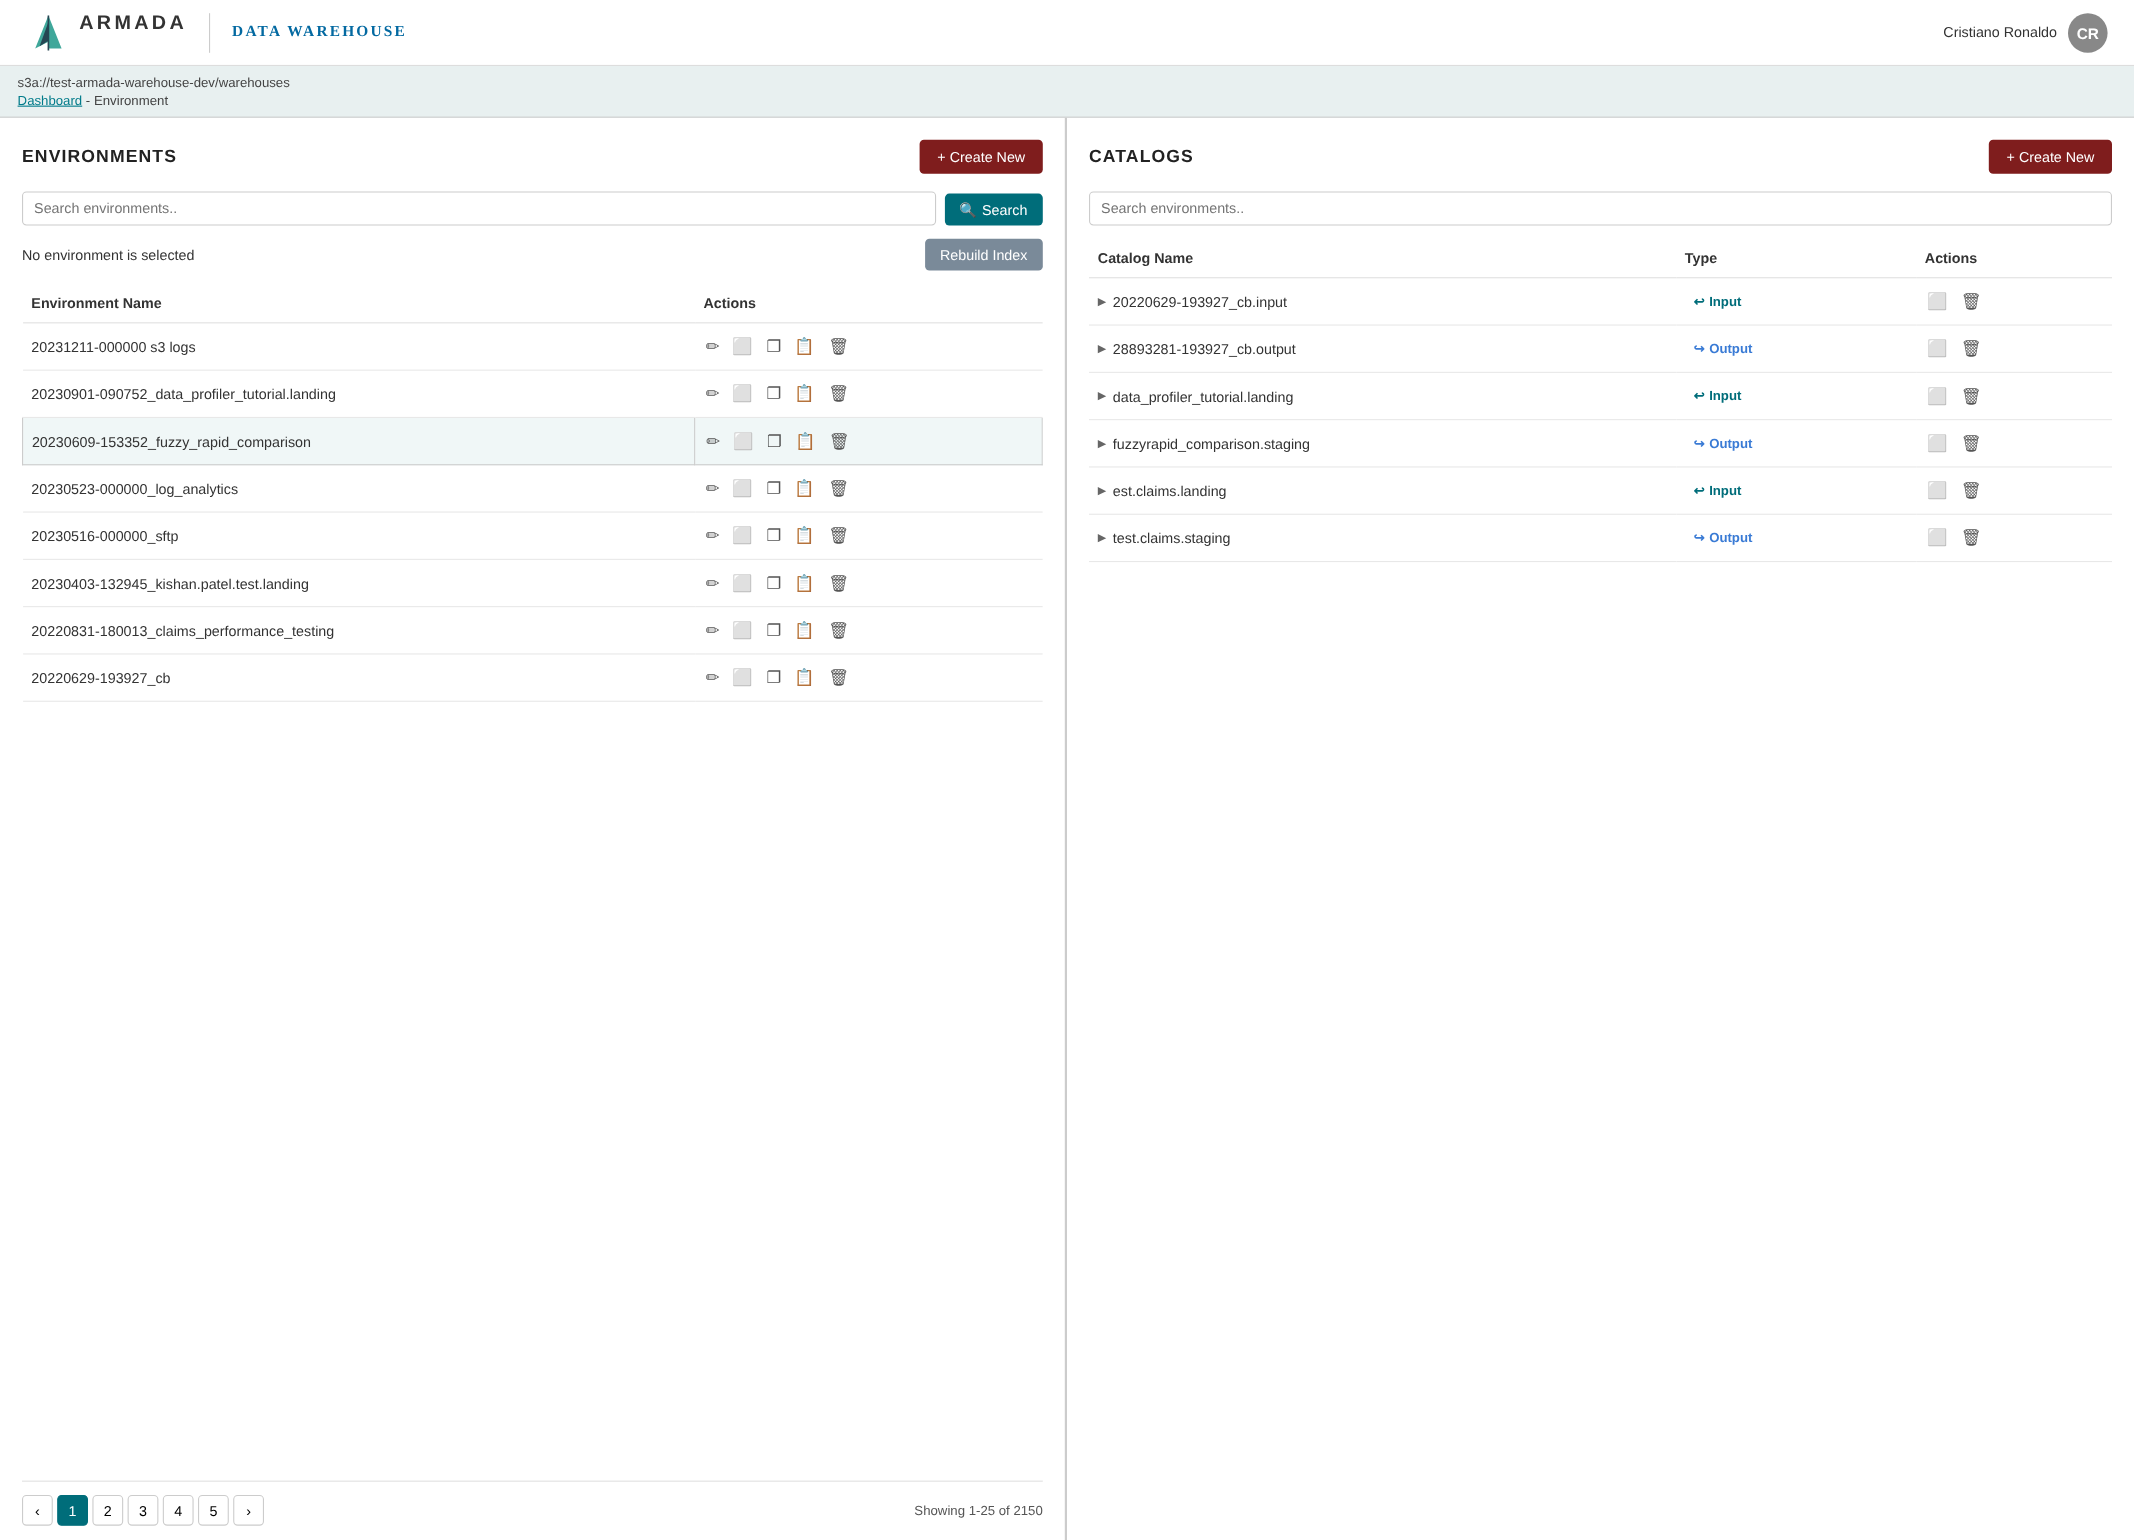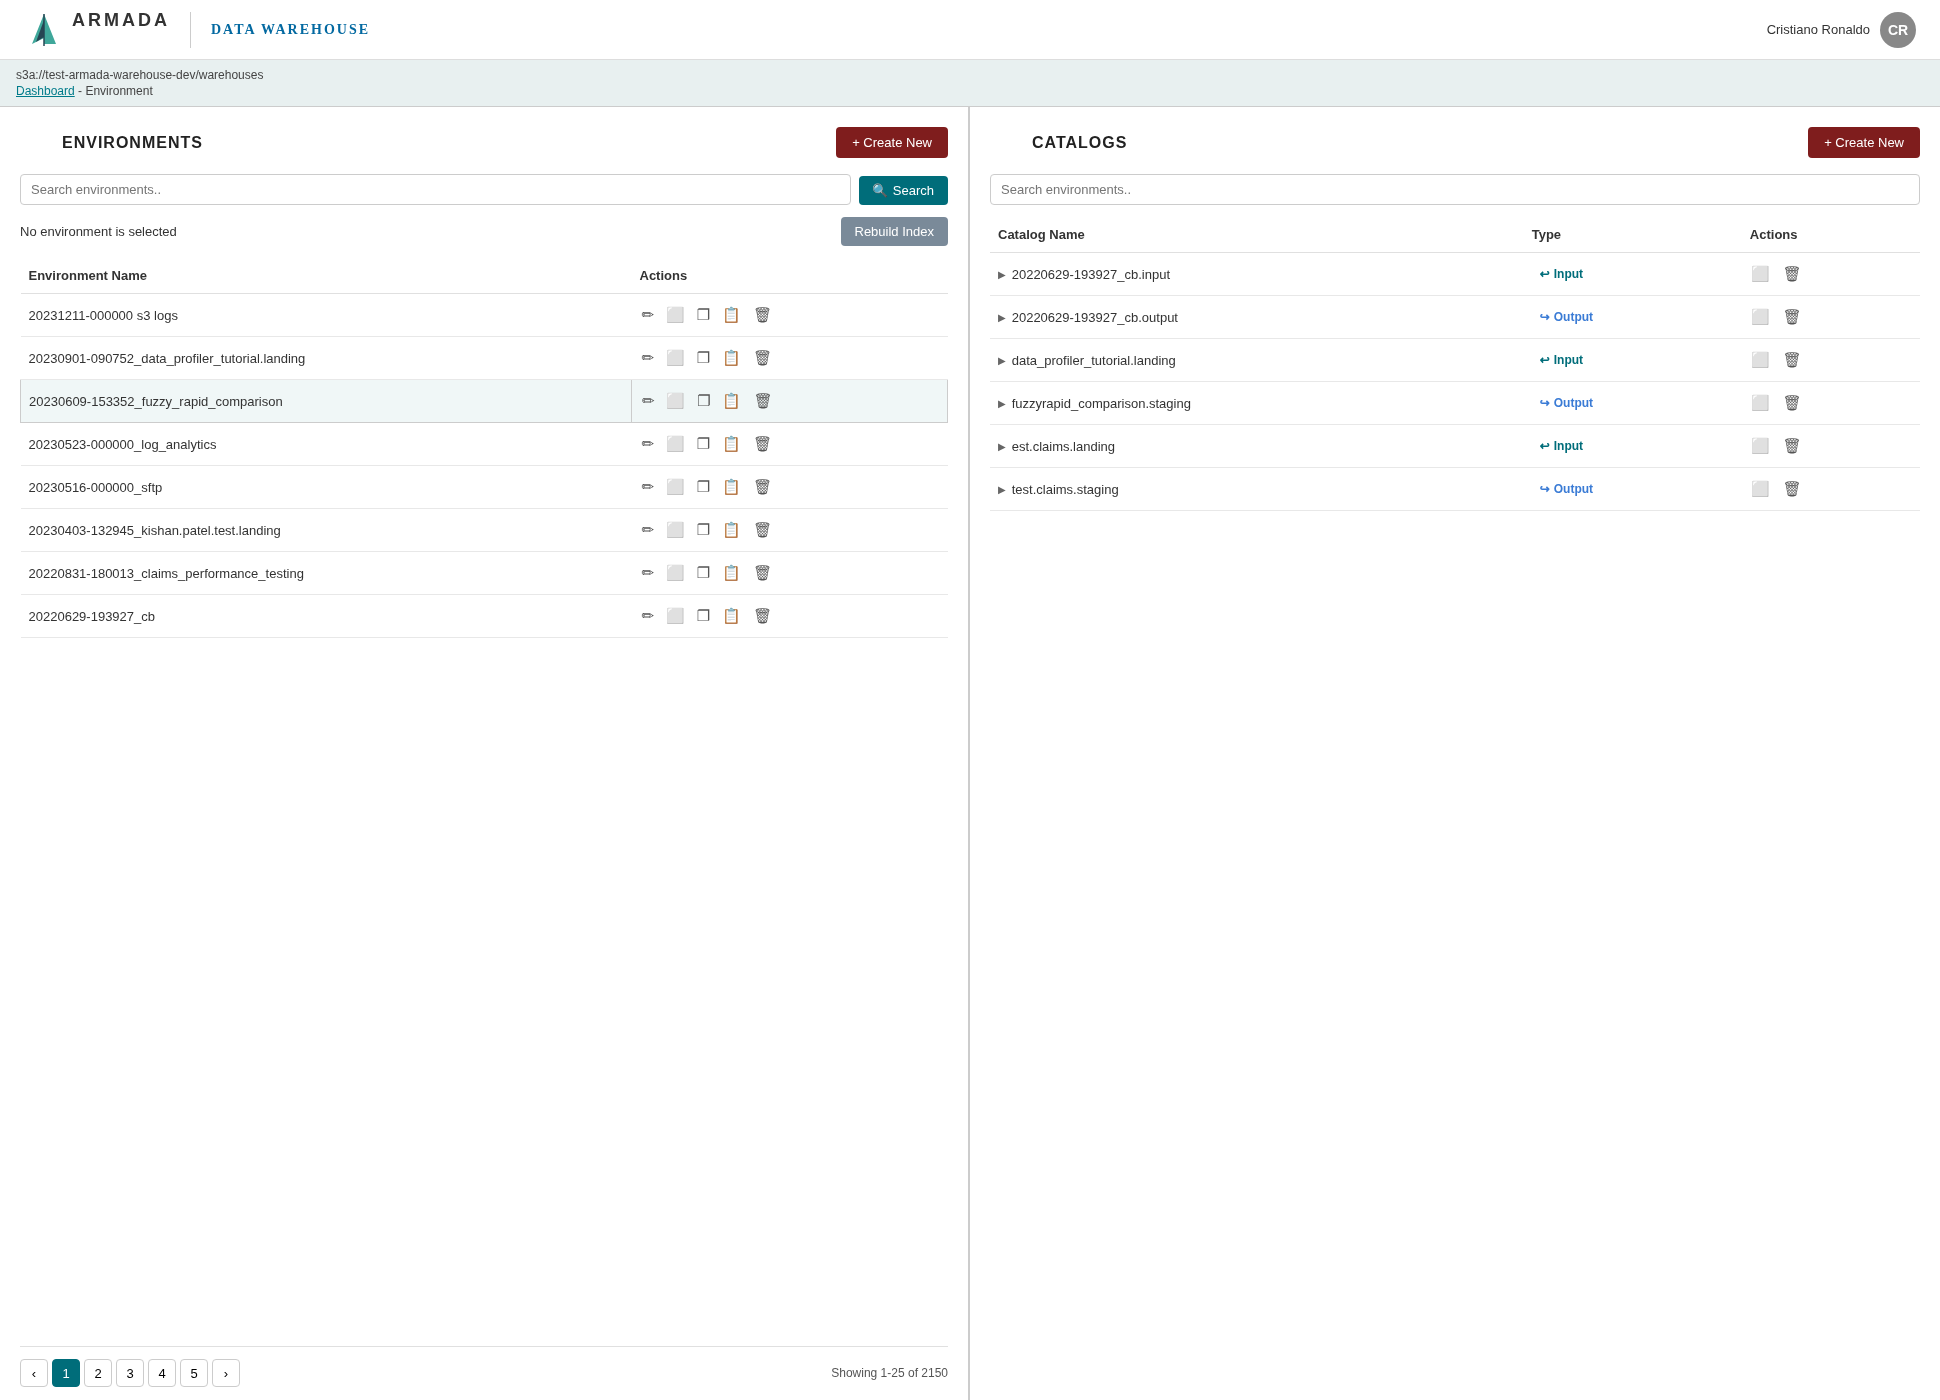--- a/index.html
+++ b/index.html
@@ -121,21 +121,20 @@
       display: flex;
       align-items: center;
       justify-content: space-between;
       margin-bottom: 16px;
     }
     .panel-title {
       font-size: 16px;
       font-weight: bold;
       letter-spacing: 1px;
       color: #222;
-      margin-left: 42px;
     }
 
     
     .btn-create-new {
       background: #7f1d1d;
       color: #fff;
       border: none;
       padding: 8px 16px;
       border-radius: 4px;
       font-size: 13px;
@@ -531,21 +530,21 @@
       <div class="actions-cell">
         <span class="action-icon" title="Compare">⬜</span>
         <span class="action-icon" title="Delete">🗑</span>
       </div>
     </td>
   </tr>
             <tr>
     <td>
       <div class="catalog-name-cell">
         <span class="triangle-icon">▶</span>
-        <span>20220629-193927_cb.output</span>
+        <span>28893281-193927_cb.output</span>
       </div>
     </td>
     <td>
       <span class="type-badge" style="color:#3a7bd5">
         <span>↪</span>
         <span>Output</span>
       </span>
     </td>
     <td>
       <div class="actions-cell">

